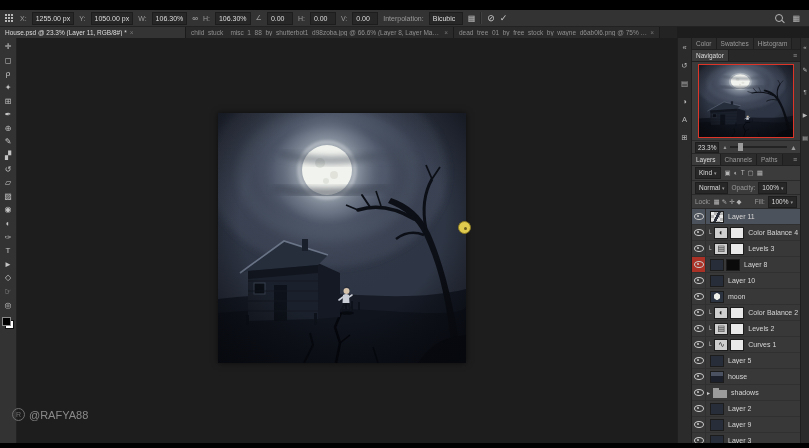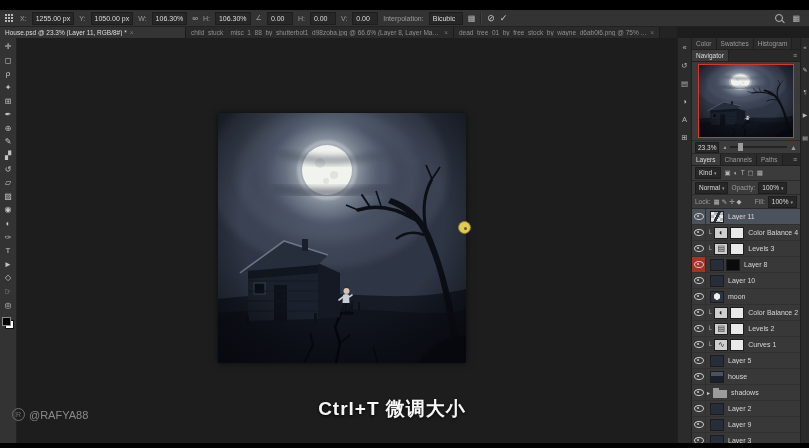--- a/index.html
+++ b/index.html
@@ -294,21 +294,20 @@
             <path d="M-3,4 Q0,2 3,4 L3.5,12 L-3.5,12 Z" fill="#c9ced6"></path>
             <path d="M-3,6 L-7,9 M3,6 L6,4" stroke="#c9ced6" stroke-width="1.6" stroke-linecap="round"></path>
             <circle cx="0.5" cy="0" r="3" fill="#d6c3ac"></circle>
             <path d="M-2.5,-1.5 A3 3 0 0 1 3.5,-1.2 L3,-2.8 A3.4 3.4 0 0 0 -2.4,-2.6 Z" fill="#1a1c22"></path>
           </g>
           <rect width="248" height="250" fill="url(#gVig)"></rect>
         </g>
       </svg>
     </div>
     <div class="brush-cursor"></div>
-    <div class="caption">Ctrl+T 微调大小</div>
   </div>
 
   <div class="watermark">
     <span class="wm-logo">R</span>
     <span>@RAFYA88</span>
   </div>
 
   <div class="midstrip">
       <span class="pstrip-icon">«</span>
       <span class="pstrip-icon">↺</span>

